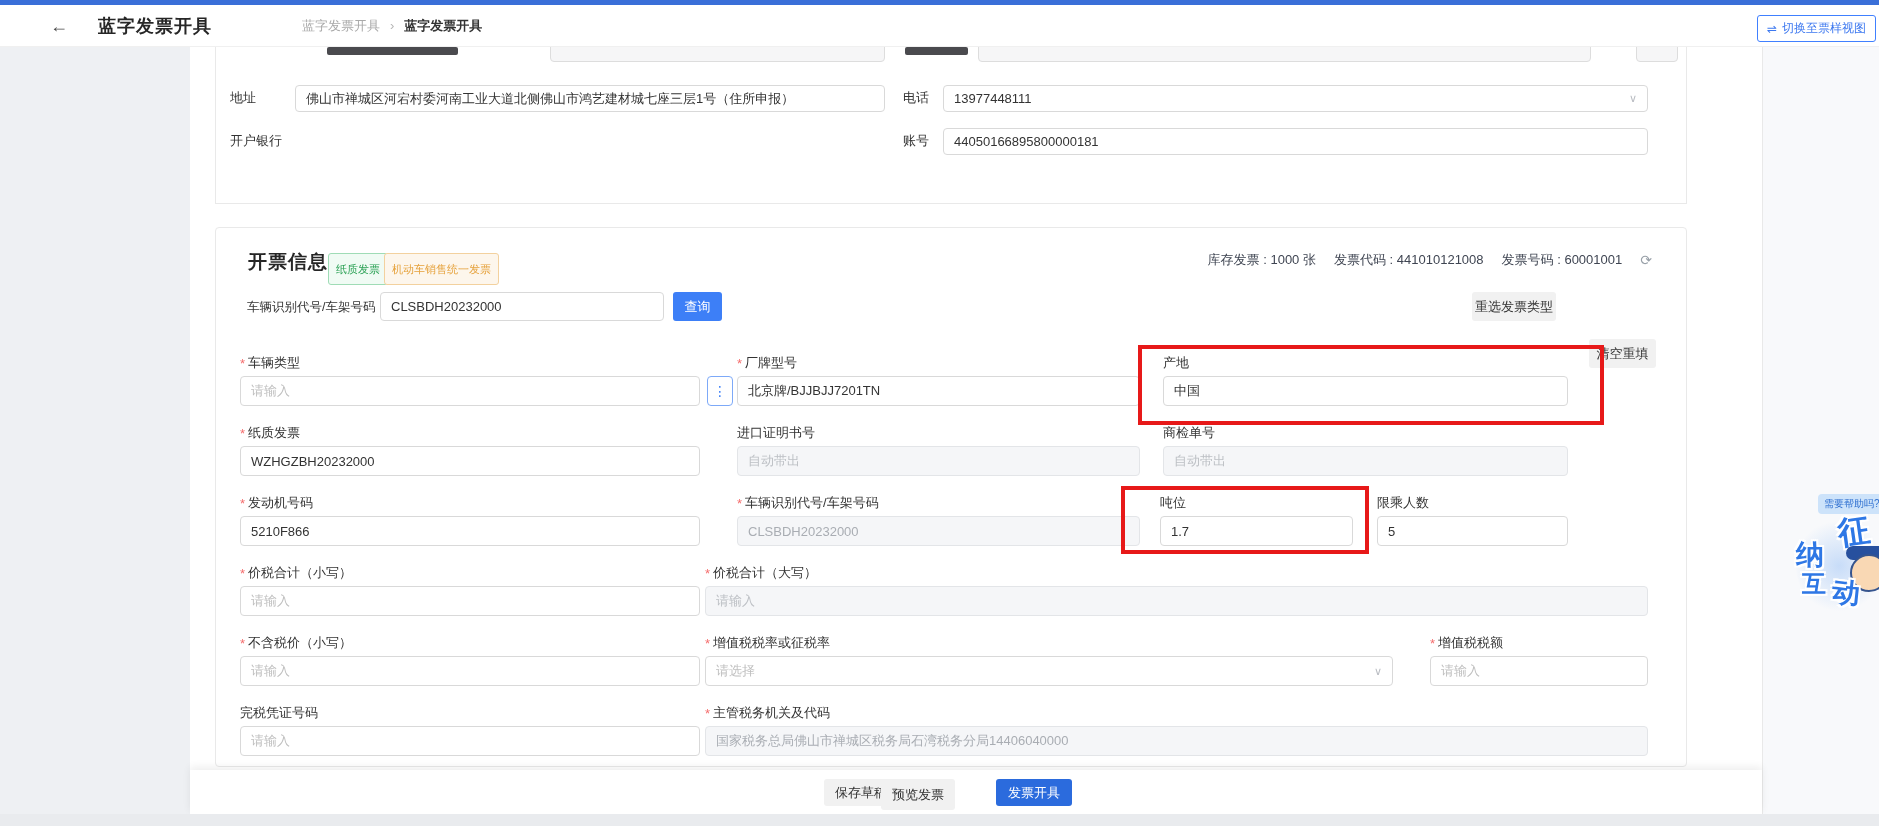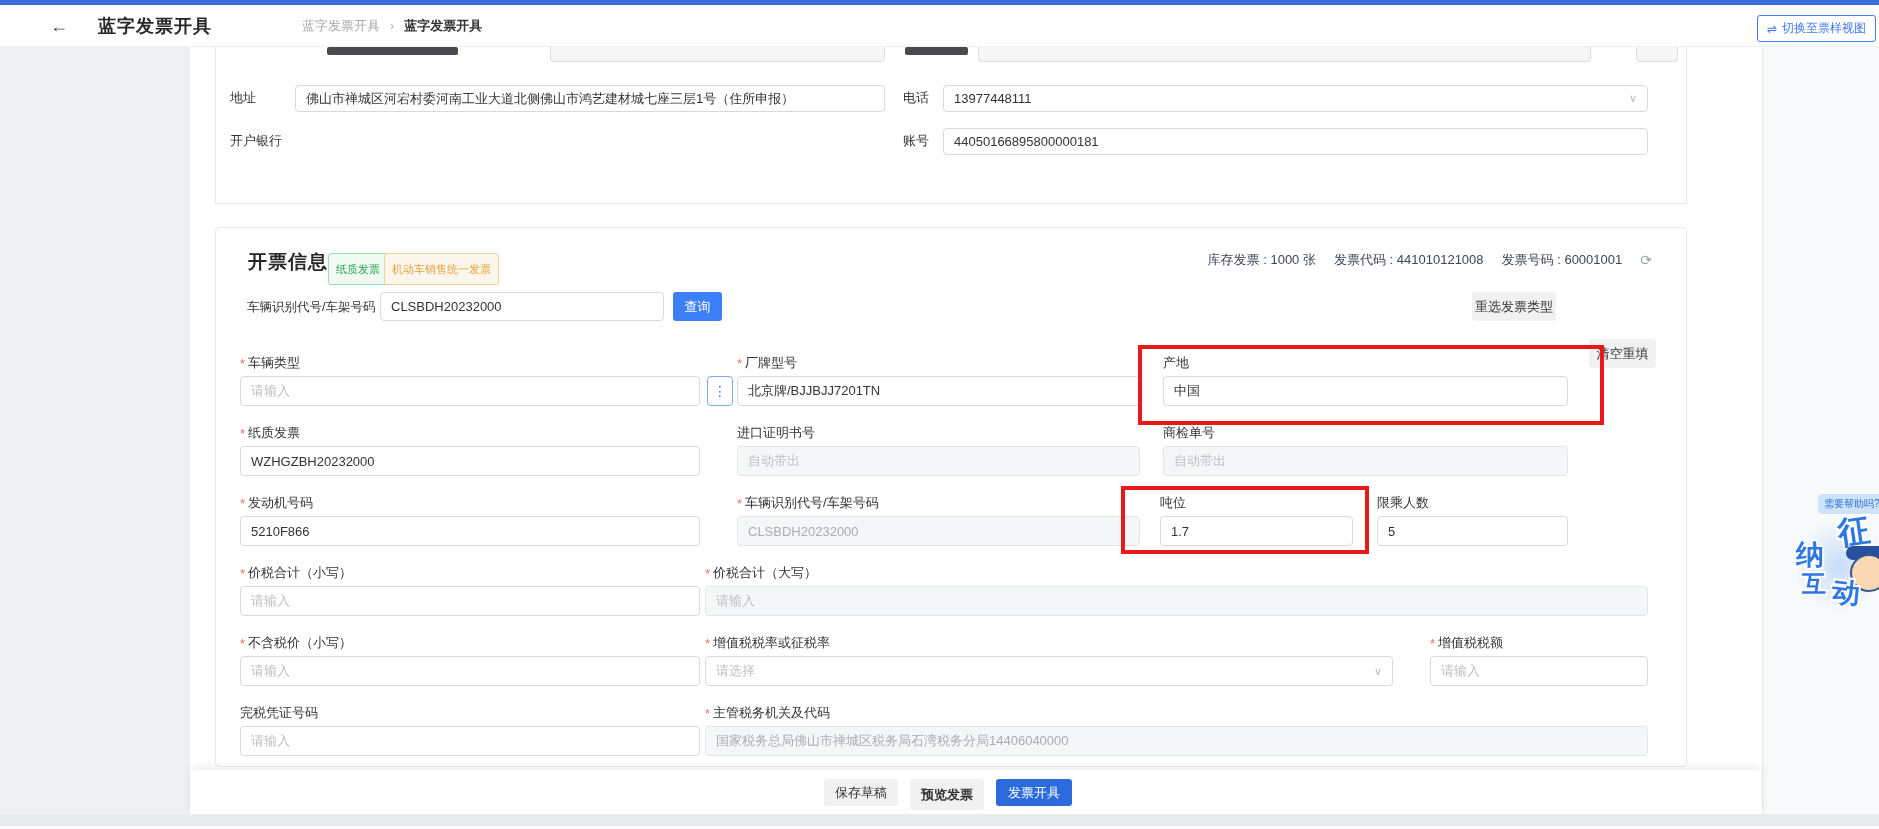--- a/index.html
+++ b/index.html
@@ -224,21 +224,21 @@
     <span class="req">*</span>
     <span>主管税务机关及代码</span>
     </div>
   <div class="abs input disabled val" style="left:705px;top:726px;width:943px;">国家税务总局佛山市禅城区税务局石湾税务分局14406040000</div>
 
   <div class="abs redbox" style="left:1138px;top:345px;width:466px;height:80px;"></div>
   <div class="abs redbox" style="left:1121px;top:486px;width:248px;height:68px;"></div>
 
   <div class="abs bottombar"></div>
   <div class="abs btn gray" style="left:824px;top:779px;width:74px;height:27px;z-index:7;">保存草稿</div>
-  <div class="abs btn gray" style="left:910px;top:779px;width:74px;height:31px;z-index:7;font-weight:bold;">预览发票</div>
+  <div class="abs btn gray" style="left:881px;top:779px;width:74px;height:31px;z-index:7;">预览发票</div>
   <div class="abs btn primary" style="left:996px;top:779px;width:76px;height:27px;z-index:7;">发票开具</div>
 
   <div class="abs graybar"></div>
   <div class="abs whitebar"></div>
 
   <div class="abs mascot">
     <div class="helpbubble">需要帮助吗?</div>
     <div class="glow"></div>
     <div class="mchar" style="left:50px;top:22px;font-size:32px;transform:rotate(-8deg);">征</div>
     <div class="mchar" style="left:8px;top:48px;font-size:28px;">纳</div>

